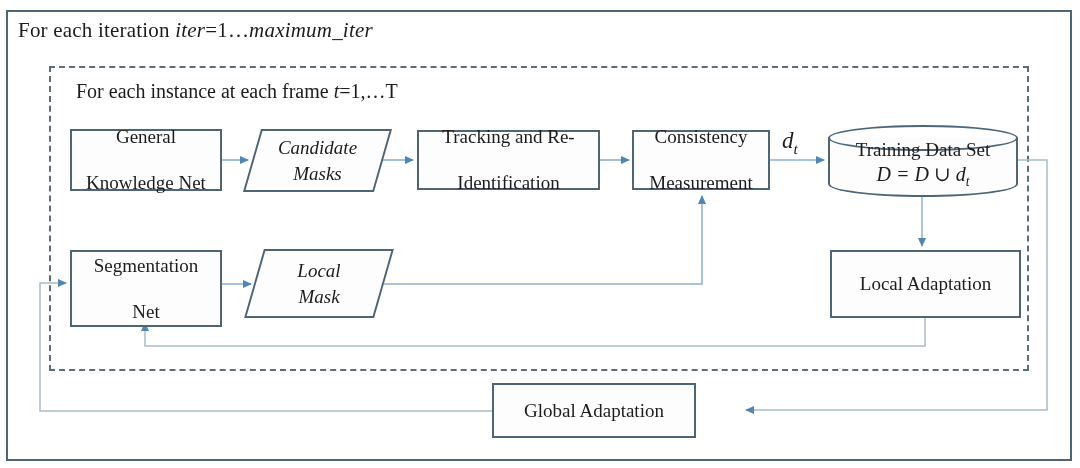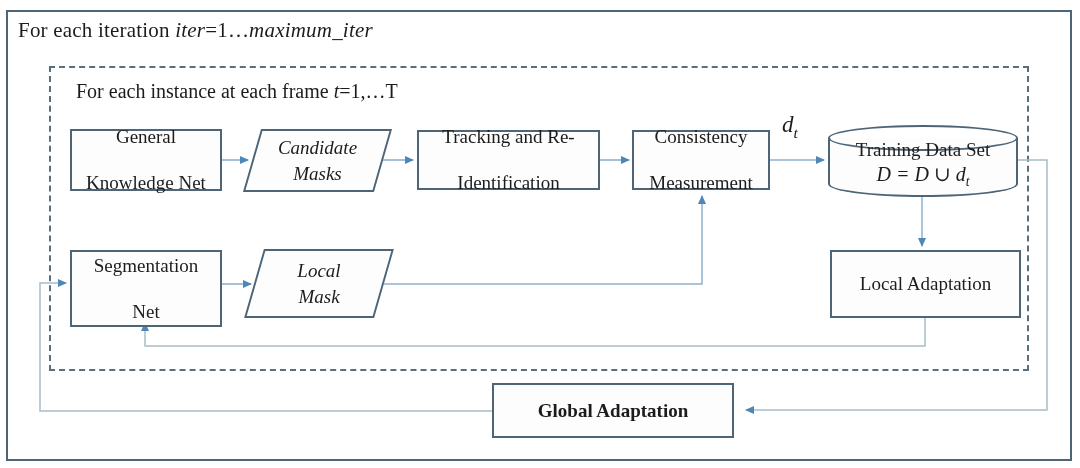--- a/index.html
+++ b/index.html
@@ -54,21 +54,21 @@
     display:flex; flex-direction:column;
     align-items:center; justify-content:center;
     text-align:center;
     font-size: 19px; line-height: 26px; gap: 20px;
   }
   .node-gkn{ left:70px; top:129px; width:152px; height:62px; }
   .node-track{ left:417px; top:130px; width:183px; height:60px;text-align:center; }
   .node-consist{ left:632px; top:130px; width:138px; height:60px; }
   .node-segnet{ left:70px; top:250px; width:152px; height:77px; }
   .node-local{ left:830px; top:250px; width:191px; height:68px; }
-  .node-global{ left:492px; top:383px; width:242px; height:55px;font-weight:bold; }
+  .node-global{ left:492px; top:383px; width:204px; height:55px; }
 
   .pgram{
     position:absolute; z-index:2;
     display:flex; flex-direction:column;
     align-items:center; justify-content:center;
     text-align:center; font-size:19px; line-height:26px;font-style:italic;
   }
   .pgram-cmasks{ left:252px; top:129px; width:131px; height:63px; }
   .pgram-bmask{ left:254px; top:249px; width:130px; height:69px; }
   .pgram-bg{
@@ -94,21 +94,21 @@
   }
   .cyl-text{
     position:absolute; left:0; right:0; top:13px;
     text-align:center; z-index:3;
   }
   .cyl-title{ font-size:19px; line-height:24px; display:block; }
   .cyl-formula{ font-size:20px; line-height:24px; font-style:italic; display:block; }
   .cyl-formula sub, .dt-label sub{ font-size:0.68em; font-style:italic; }
 
   .dt-label{
-    position:absolute; left:782px; top:112px; z-index:3;
+    position:absolute; left:782px; top:128px; z-index:3;
     font-size:23px; font-style:italic;
   }
   .t-italic{ font-style: italic; margin-top: 20px; }
 </style>
 </head>
 <body>
 
 <div class="stage">
 
   <div class="outer-box"></div>

